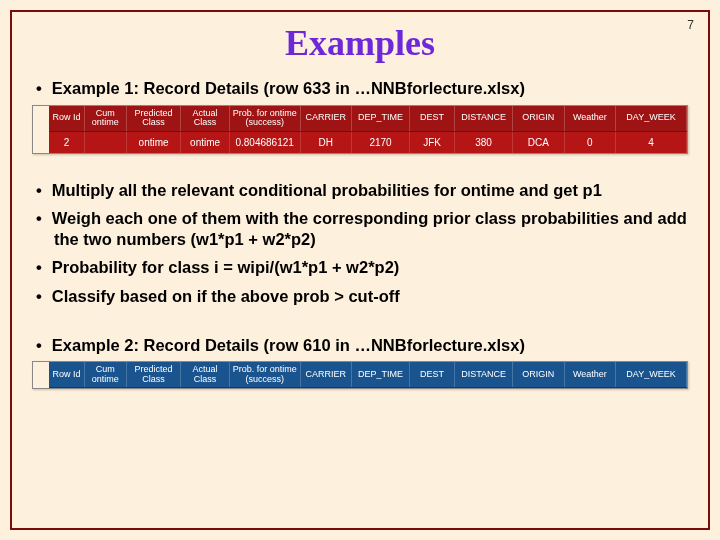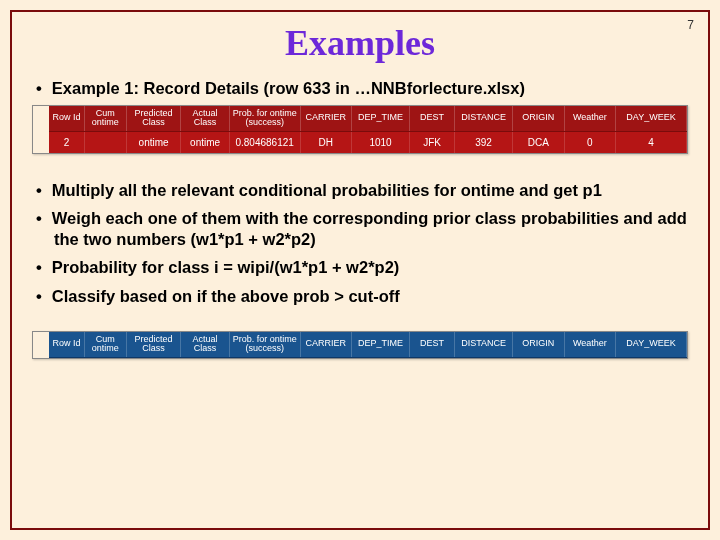--- a/index.html
+++ b/index.html
@@ -118,38 +118,39 @@
         <th>Weather</th>
         <th>DAY_WEEK</th>
       </tr>
       <tr>
         <td>2</td>
         <td></td>
         <td>ontime</td>
         <td>ontime</td>
         <td>0.804686121</td>
         <td>DH</td>
-        <td>1010</td>
+        <td>2170</td>
         <td>JFK</td>
-        <td>392</td>
+        <td>380</td>
         <td>DCA</td>
         <td>0</td>
         <td>4</td>
       </tr>
     </tbody>
       </table>
   </div>
 
   <div class="gap"></div>
   <div class="bullet">Multiply all the relevant conditional probabilities for ontime and get p1</div>
   <div class="bullet">Weigh each one of them with the corresponding prior class probabilities and add the two numbers (w1*p1 + w2*p2)</div>
   <div class="bullet">Probability for class i = wipi/(w1*p1 + w2*p2)</div>
   <div class="bullet">Classify based on if the above prob &gt; cut-off</div>
 
   <div style="height:14px"></div>
+  <div class="bullet">Example 2: Record Details  (row 610 in …NNBforlecture.xlsx)</div>
 
   <div class="table-wrap blue">
     <table class="data">
       <colgroup>
         <col style="width:5.5%">
           <col style="width:6.5%">
           <col style="width:8.5%">
           <col style="width:7.5%">
         <col style="width:11%">
           <col style="width:8%">

